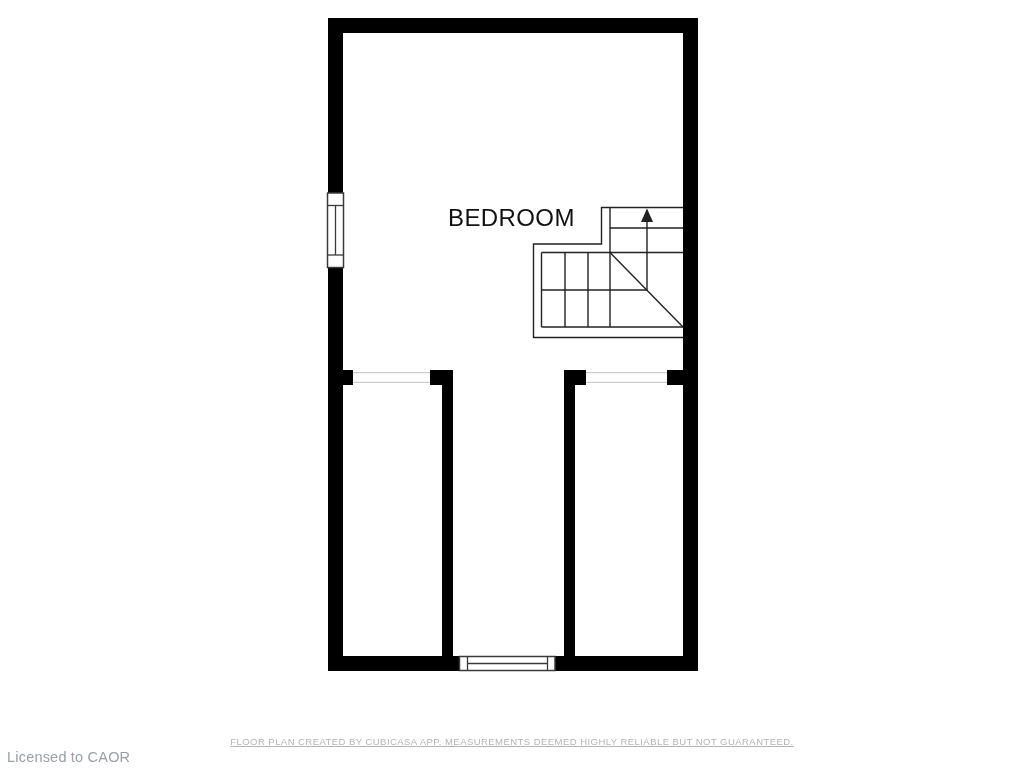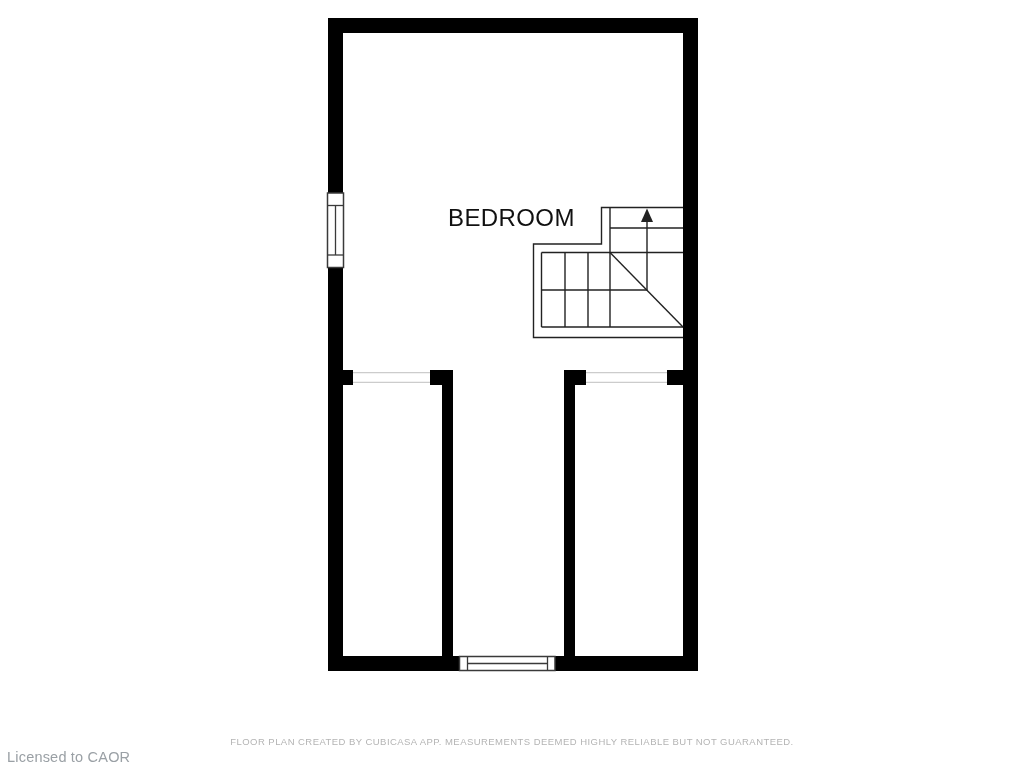--- a/index.html
+++ b/index.html
@@ -20,20 +20,21 @@
     position:absolute; left:448px; top:205px; width:120px;
     text-align:right; font-size:24px; line-height:26px;
     letter-spacing:0.4px; color:var(--room-label,#111);
     font-family:"Liberation Sans", sans-serif;
   }
   .disclaimer {
     position:absolute; left:0; top:735px; width:1024px;
     text-align:center; font-size:9.5px; line-height:14px;
     letter-spacing:0.45px; color:var(--disclaimer,#b4b4b4);
     font-family:"Liberation Sans", sans-serif;
+    text-decoration:underline;
   }
   .license {
     position:absolute; left:7px; top:748px;
     font-size:14.5px; line-height:18px; letter-spacing:0.2px;
     color:var(--license,#9aa0a5);
     font-family:"Liberation Sans", sans-serif;
   }
 </style>
 </head>
 <body>

